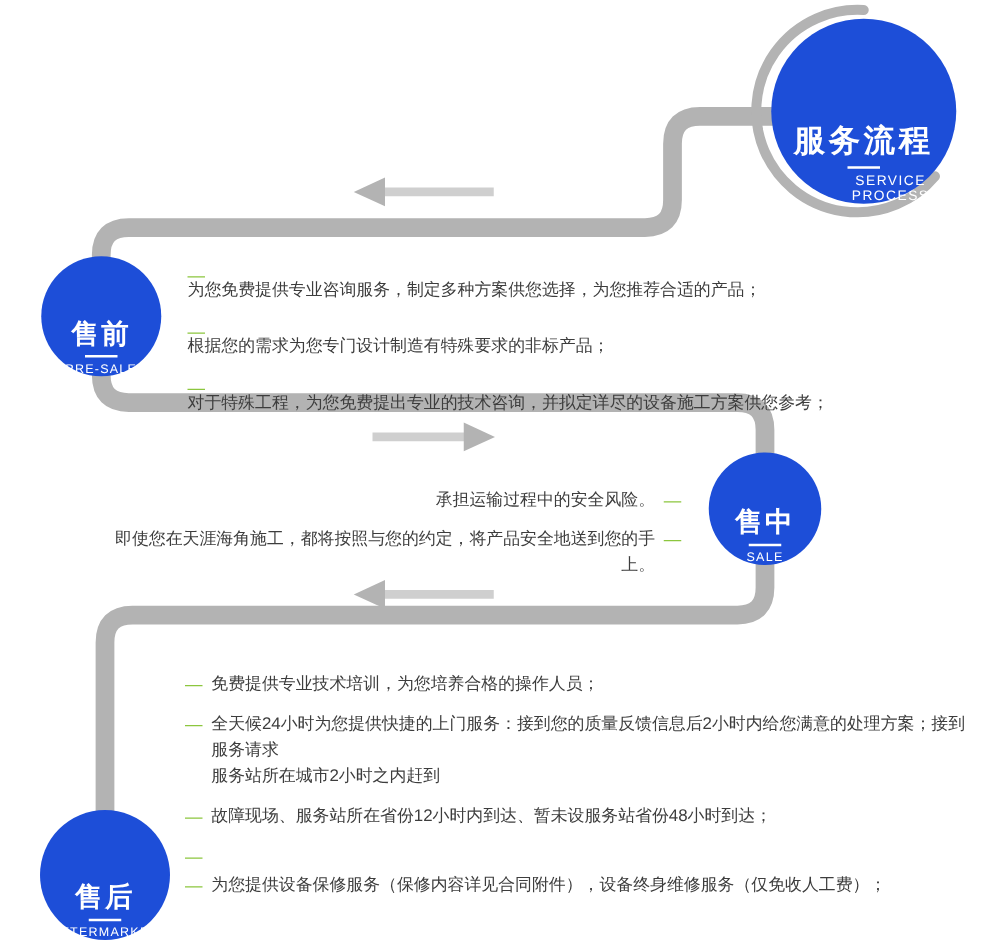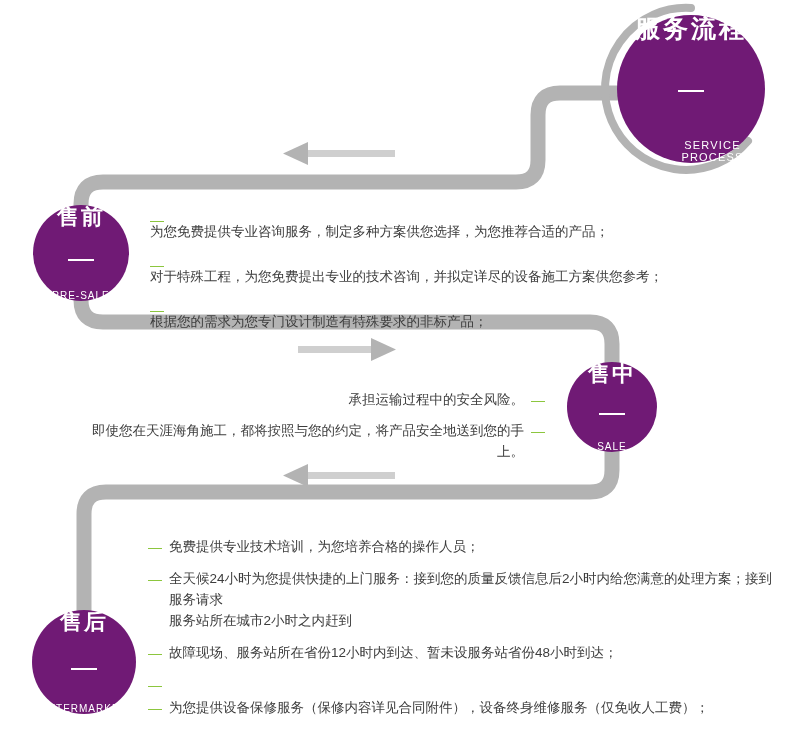--- a/index.html
+++ b/index.html
@@ -22,25 +22,25 @@
     left: 0;
     top: 0;
     width: 785px;
     height: 752px;
   }
 
   
   .node-circle {
     position: absolute;
     border-radius: 50%;
-    background: #701a75;
+    background: #1d4ed8;
     display: flex;
     flex-direction: column;
     align-items: center;
-    justify-content: space-between;
+    justify-content: flex-end;
     color: #ffffff;
     text-align: center;
     box-sizing: border-box;
   }
   .node-title {
     font-size: 22px;
     font-weight: bold;
     letter-spacing: 2px;
     line-height: 1.1;
   }
@@ -80,21 +80,21 @@
     height: 96px;
   }
   #node-sale {
     left: 567px;
     top: 362px;
     width: 90px;
     height: 90px;
   }
   #node-aftermarket {
     left: 32px;
-    top: 610px;
+    top: 648px;
     width: 104px;
     height: 104px;
   }
 
   
   .items {
     position: absolute;
     box-sizing: border-box;
   }
   .item-row {
@@ -196,25 +196,25 @@
     <div class="node-sub">PRE-SALE</div>
   </div>
 
   <div class="items" id="items-presale">
     <div class="item-row">
       <span class="tick"></span>
       <span class="item-text">为您免费提供专业咨询服务，制定多种方案供您选择，为您推荐合适的产品；</span>
     </div>
     <div class="item-row">
       <span class="tick"></span>
+      <span class="item-text">根据您的需求为您专门设计制造有特殊要求的非标产品；</span>
+    </div>
+    <div class="item-row">
+      <span class="tick"></span>
       <span class="item-text">对于特殊工程，为您免费提出专业的技术咨询，并拟定详尽的设备施工方案供您参考；</span>
-    </div>
-    <div class="item-row">
-      <span class="tick"></span>
-      <span class="item-text">根据您的需求为您专门设计制造有特殊要求的非标产品；</span>
     </div>
   </div>
 
   <div class="node-circle" id="node-sale">
     <div class="node-title">售中</div>
     <div class="node-rule"></div>
     <div class="node-sub">SALE</div>
   </div>
 
   <div class="items" id="items-sale">

